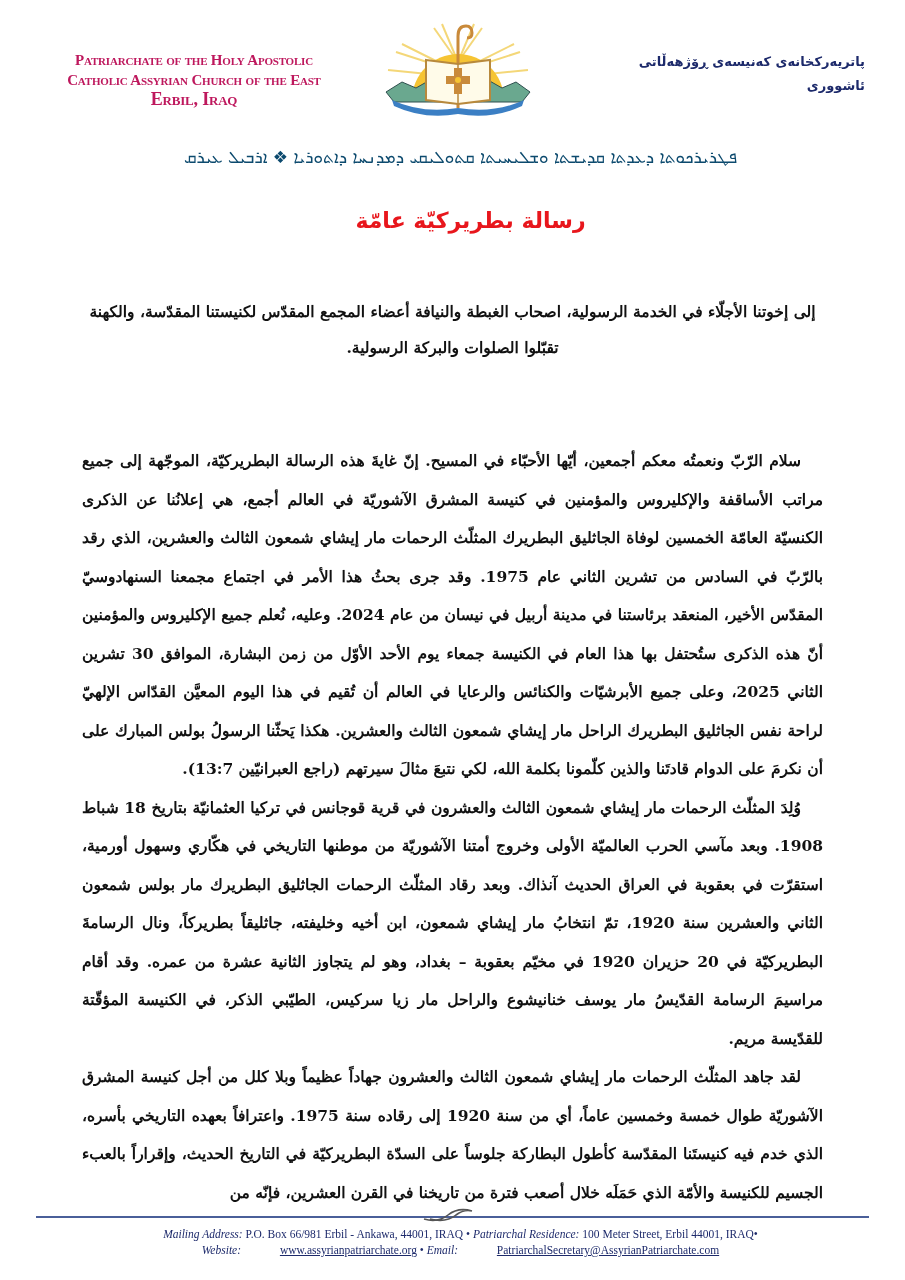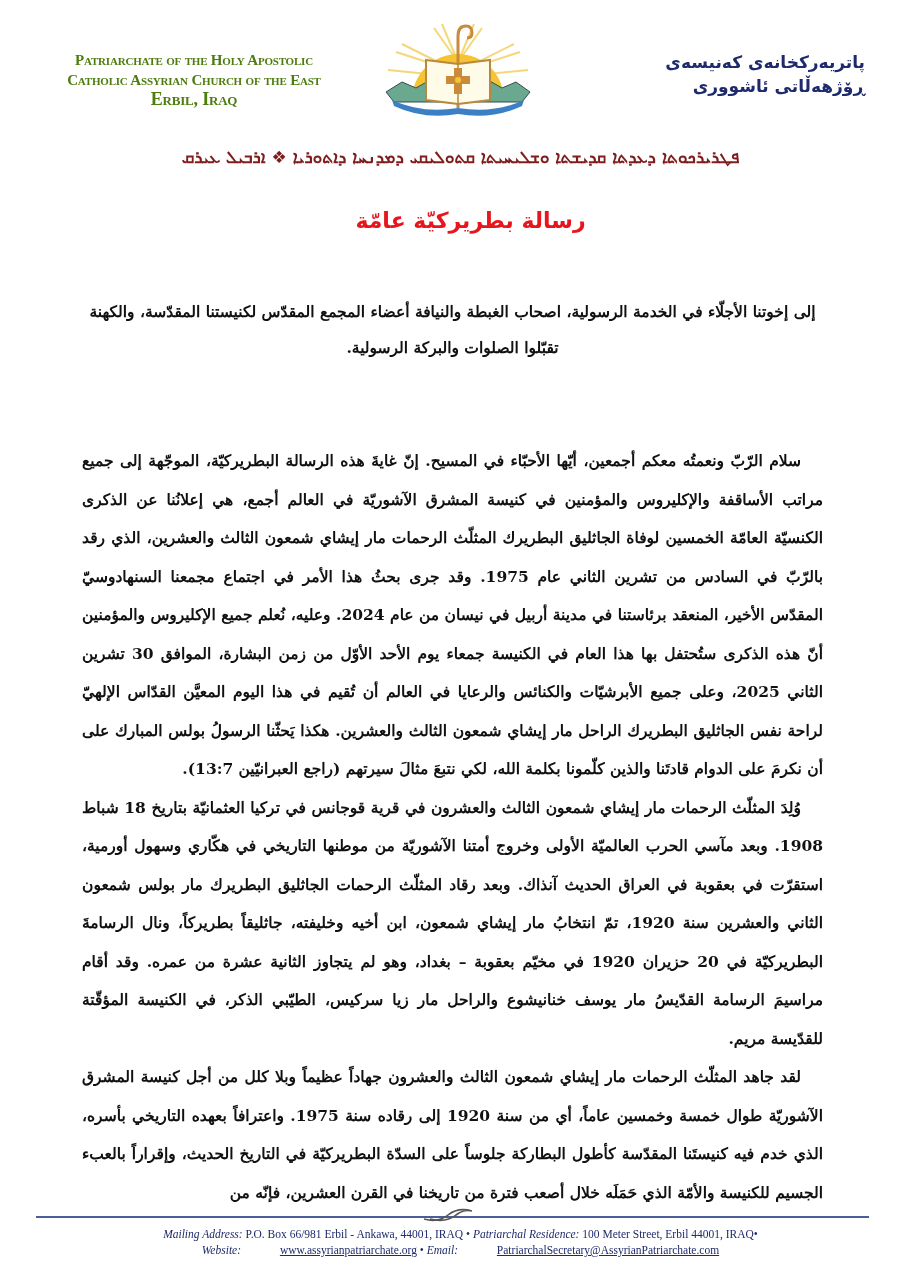--- a/index.html
+++ b/index.html
@@ -1,22 +1,22 @@
 <!DOCTYPE html>
 <html><head>
   <meta charset="utf-8">
   <style>
     html, body { margin: 0; padding: 0; background: #ffffff; }
     body { width: 905px; height: 1280px; position: relative; overflow: hidden; font-family: "DejaVu Serif", serif; color: #111; }
-    .header-left { position: absolute; left: 44px; top: 50px; width: 300px; text-align: center; color: #4d7c0f; font-family: "Liberation Serif", serif; font-weight: bold; font-variant: small-caps; font-size: 15px; line-height: 20px; letter-spacing: -0.2px; }
+    .header-left { position: absolute; left: 44px; top: 50px; width: 300px; text-align: center; color: #be185d; font-family: "Liberation Serif", serif; font-weight: bold; font-variant: small-caps; font-size: 15px; line-height: 20px; letter-spacing: -0.2px; }
     .header-left .city { font-size: 18px; line-height: 18px; }
     .logo { position: absolute; left: 372px; top: 22px; width: 172px; height: 108px; }
     .header-right { position: absolute; right: 40px; top: 50px; width: 280px; text-align: right; direction: rtl; color: #1d2a6b; font-family: "DejaVu Sans", sans-serif; font-weight: bold; font-size: 14px; line-height: 24px; }
-    .header-right .line2 { font-size: 17px; }
-    .syriac-band { position: absolute; left: 56px; right: 40px; top: 144px; height: 26px; direction: rtl; text-align: center; color: #7f1d1d; font-family: "DejaVu Sans", sans-serif; font-weight: bold; font-size: 17px; line-height: 26px; white-space: nowrap; overflow: hidden; letter-spacing: 1px; }
+    .header-right .line2 { font-size: 13px; }
+    .syriac-band { position: absolute; left: 56px; right: 40px; top: 144px; height: 26px; direction: rtl; text-align: center; color: #0c4a6e; font-family: "DejaVu Sans", sans-serif; font-weight: normal; font-size: 17px; line-height: 26px; white-space: nowrap; overflow: hidden; letter-spacing: 1px; }
     .doc-title { position: absolute; left: 0; right: 0; top: 204px; text-align: center; direction: rtl; color: #e8161c; font-family: "DejaVu Sans", sans-serif; font-weight: bold; font-size: 22px; line-height: 34px; padding-left: 36px; }
     .body-text { position: absolute; left: 82px; right: 82px; direction: rtl; font-family: "DejaVu Serif", serif; font-weight: bold; font-size: 15.5px; color: #111; }
     .address { top: 294px; text-align: center; line-height: 36px; }
     .address p { margin: 0; }
     .content { top: 442px; text-align: justify; text-align-last: right; line-height: 38.5px; }
     .content p { margin: 0; text-indent: 22px; }
     .content p.first { margin-top: 0; }
     .footer-rule { position: absolute; left: 36px; right: 36px; top: 1216px; height: 2px; background: #4a5f99; }
     .footer-flourish { position: absolute; left: 420px; top: 1207px; width: 60px; height: 16px; }
     .footer { position: absolute; left: 0; right: 0; top: 1226px; text-align: center; font-family: "Liberation Serif", serif; font-size: 11.5px; line-height: 16px; color: #1d2a6b; padding-left: 16px; }

